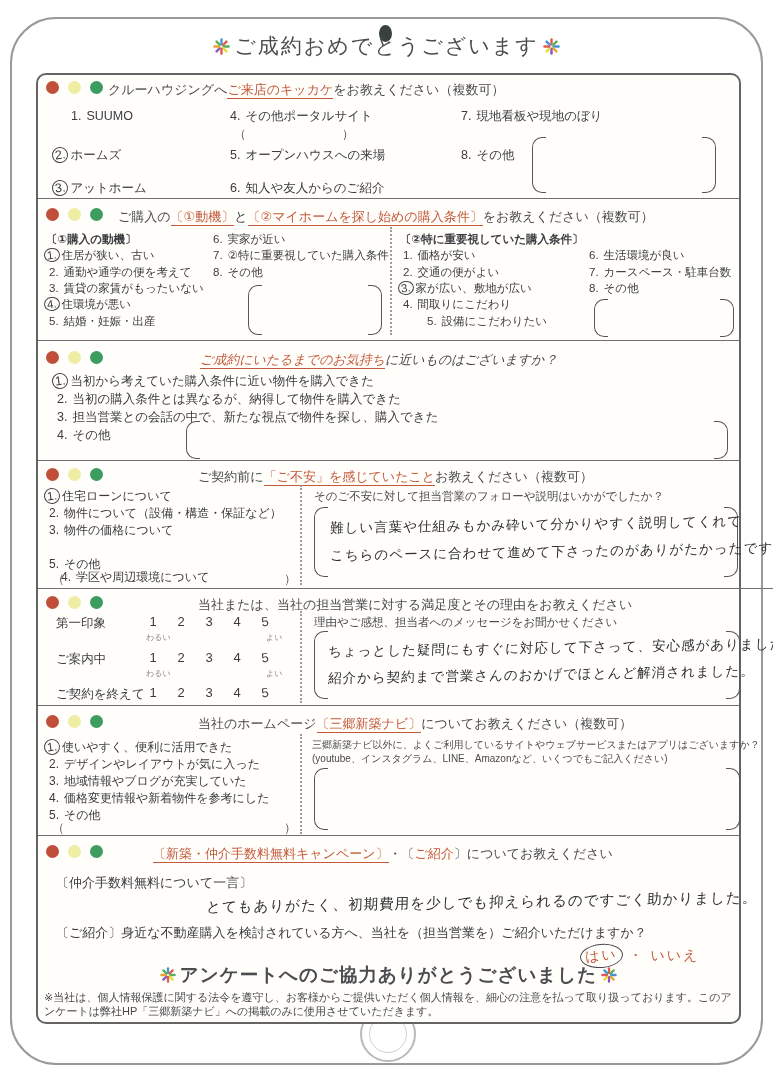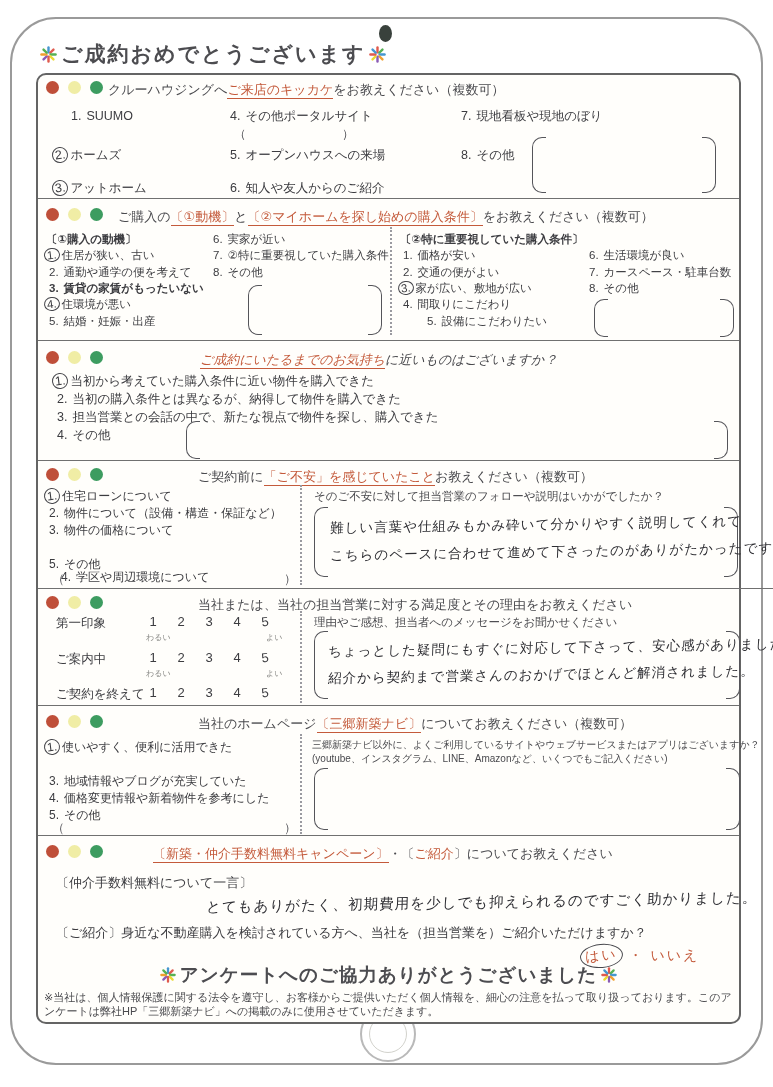--- a/index.html
+++ b/index.html
@@ -10,22 +10,22 @@
           border:2px solid #9a9a9a;border-radius:46px;background:#fff;}
   .camera{position:absolute;left:379px;top:25px;width:13px;height:17px;
           background:#39413c;border-radius:50%;}
   .homebtn{position:absolute;left:360px;top:1006px;width:52px;height:52px;
            border:2px solid #b9b9b9;border-radius:50%;}
   .homebtn::after{content:"";position:absolute;left:7px;top:7px;right:7px;bottom:7px;
            border:1px solid #d2d2cc;border-radius:50%;}
   
   .sheet{position:absolute;left:36px;top:73px;width:701px;height:947px;
          border:2px solid #646464;border-radius:10px;background:#fffefb;}
-  .main-title{position:absolute;left:36px;top:40px;width:701px;text-align:left;
-         font-size:21px;font-weight:bold;color:#4c4c50;letter-spacing:2px;}
+  .main-title{position:absolute;left:36px;top:32px;width:701px;text-align:center;
+         font-size:21px;font-weight:normal;color:#4c4c50;letter-spacing:2px;}
   .sec{position:absolute;left:0;width:701px;}
   .bd{border-top:1.5px solid #707070;}
   .dots{position:absolute;display:inline-flex;gap:9px;}
   .d{width:13px;height:13px;border-radius:50%;display:inline-block;}
   .d.r{background:#bf4f39;} .d.y{background:#f0eda5;} .d.g{background:#3d9c60;}
   .hdr{position:absolute;font-size:13px;color:#4a4a4e;white-space:nowrap;}
   .em{color:#c45a3b;border-bottom:1.5px solid #c45a3b;padding-bottom:1px;}
   .opt{position:absolute;font-size:12.5px;white-space:nowrap;}
   .sm .opt{font-size:11.5px;}
   .num{display:inline-block;padding:0 2px;border:1.6px solid transparent;border-radius:50%;margin-right:2px;}
@@ -104,21 +104,21 @@
   <section class="sec bd sm" style="top:123px;height:142px;">
     <span class="dots" style="left:8px;top:9px;">
         <i class="d r"></i>
         <i class="d y"></i>
         <i class="d g"></i>
       </span>
     <div class="hdr" style="left:80px;top:9px;"><span>ご購入の</span><span class="em">〔①動機〕</span><span>と</span><span class="em">〔②マイホームを探し始めの購入条件〕</span><span>をお教えください（複数可）</span></div>
     <div class="glabel" style="left:8px;top:33px;">〔①購入の動機〕</div>
     <div class="opt" style="left:6px;top:49px;"><span class="num circ">1.</span><span>住居が狭い、古い</span></div>
     <div class="opt" style="left:8px;top:66px;"><span class="num">2.</span><span>通勤や通学の便を考えて</span></div>
-    <div class="opt" style="left:8px;top:82px;font-weight:bold;"><span class="num">3.</span><span>賃貸の家賃がもったいない</span></div>
+    <div class="opt" style="left:8px;top:82px;"><span class="num">3.</span><span>賃貸の家賃がもったいない</span></div>
     <div class="opt" style="left:6px;top:98px;"><span class="num circ">4.</span><span>住環境が悪い</span></div>
     <div class="opt" style="left:8px;top:115px;"><span class="num">5.</span><span>結婚・妊娠・出産</span></div>
     <div class="opt" style="left:172px;top:33px;"><span class="num">6.</span><span>実家が近い</span></div>
     <div class="opt" style="left:172px;top:49px;"><span class="num">7.</span><span>②特に重要視していた購入条件</span></div>
     <div class="opt" style="left:172px;top:66px;"><span class="num">8.</span><span>その他</span></div>
     <i class="bk l" style="left:210px;top:86px;height:48px;"></i>
     <i class="bk r" style="left:330px;top:86px;height:48px;"></i>
     <i class="vd" style="left:352px;top:28px;height:108px;"></i>
     <div class="glabel" style="left:362px;top:33px;">〔②特に重要視していた購入条件〕</div>
     <div class="opt" style="left:362px;top:49px;"><span class="num">1.</span><span>価格が安い</span></div>
@@ -196,20 +196,21 @@
   </section>
 
   <section class="sec bd" style="top:630px;height:130px;">
     <span class="dots" style="left:8px;top:9px;">
         <i class="d r"></i>
         <i class="d y"></i>
         <i class="d g"></i>
       </span>
     <div class="hdr" style="left:160px;top:9px;"><span>当社のホームページ</span><span class="em">〔三郷新築ナビ〕</span><span>についてお教えください（複数可）</span></div>
     <div class="opt" style="left:6px;top:33px;font-size:12px;"><span class="num circ">1.</span><span>使いやすく、便利に活用できた</span></div>
+    <div class="opt" style="left:8px;top:50px;font-size:12px;"><span class="num">2.</span><span>デザインやレイアウトが気に入った</span></div>
     <div class="opt" style="left:8px;top:67px;font-size:12px;"><span class="num">3.</span><span>地域情報やブログが充実していた</span></div>
     <div class="opt" style="left:8px;top:84px;font-size:12px;"><span class="num">4.</span><span>価格変更情報や新着物件を参考にした</span></div>
     <div class="opt" style="left:8px;top:101px;font-size:12px;"><span class="num">5.</span><span>その他</span></div>
     <div class="opt" style="left:14px;top:114px;color:#55555a;">（</div>
     <div class="opt" style="left:246px;top:114px;color:#55555a;">）</div>
     <i class="vd" style="left:262px;top:28px;height:100px;"></i>
     <div class="prompt" style="left:274px;top:32px;font-size:10px;">三郷新築ナビ以外に、よくご利用しているサイトやウェブサービスまたはアプリはございますか？</div>
     <div class="prompt" style="left:274px;top:46px;font-size:10px;">(youtube、インスタグラム、LINE、Amazonなど、いくつでもご記入ください)</div>
     <i class="bk l" style="left:276px;top:62px;height:60px;"></i>
     <i class="bk r" style="left:688px;top:62px;height:60px;"></i>

